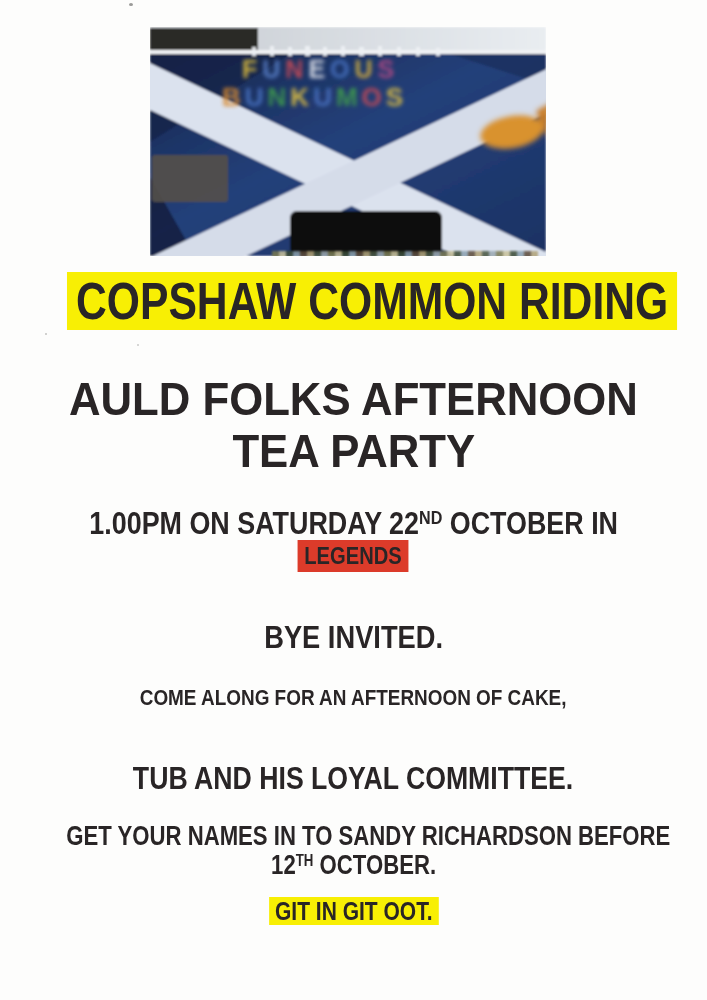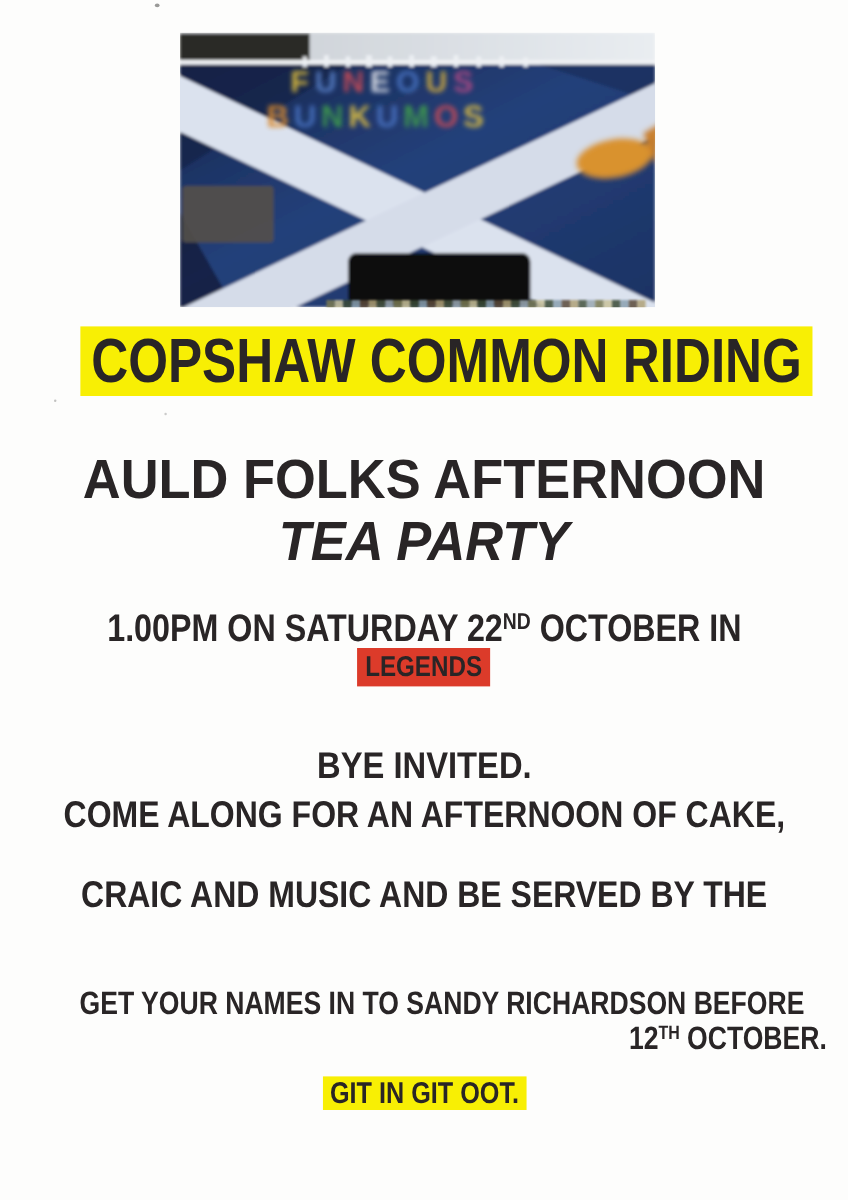--- a/index.html
+++ b/index.html
@@ -25,31 +25,31 @@
   .tline{position:absolute;left:0;width:707px;text-align:center;font-weight:bold;color:var(--ink);white-space:nowrap;line-height:1;}
   .squeeze{display:inline-block;transform-origin:50% 50%;}
   .sx95{transform:scaleX(.95);} .sx88{transform:scaleX(.88);} .sx86{transform:scaleX(.86);}
   .sx84{transform:scaleX(.84);} .sx82{transform:scaleX(.82);}
   .band{display:inline-block;}
   .band.yellow{background:var(--yellow);}
   .band.red{background:var(--red);}
   .headline{top:272px;font-size:52px;}
   .headline .band{padding:3px 11px;line-height:52px;}
   .title1{top:376px;font-size:46px;}
-  .title2{top:428px;font-size:46px;font-style:italic;}
+  .title2{top:428px;font-size:46px;}
   .when{top:507px;font-size:32px;text-decoration:underline;}
   .venue{top:540px;font-size:24px;}
   .venue .band{padding:1px 8px;line-height:30px;}
   .invite1{top:604px;font-size:31px;}
   .invite2{top:622px;font-size:31px;}
-  .come1{top:663px;font-size:31px;}
+  .come1{top:687px;font-size:22px;}
   .come2{top:730px;font-size:31px;}
   .come3{top:763px;font-size:31px;}
   .rsvp1{top:823px;font-size:27px;}
-  .rsvp2{top:852px;font-size:27px;text-align:right;}
+  .rsvp2{top:852px;font-size:27px;}
   .footerline{top:897px;font-size:25px;}
   .footerline .band{padding:2px 7px;line-height:24px;}
   .ord{font-size:.6em;position:relative;top:-.5em;}
 
   
   .speck{position:absolute;border-radius:50%;background:#9a9a98;}
 </style>
 </head>
 <body>
 
@@ -129,22 +129,22 @@
     <span class="squeeze sx84"><span class="band red"><span>LEGENDS</span></span></span>
   </div>
 
   <div class="tline invite2">
     <span class="squeeze sx88">BYE INVITED.</span>
   </div>
 
   <div class="tline come1">
     <span class="squeeze sx86">COME ALONG FOR AN AFTERNOON OF CAKE,</span>
   </div>
-  <div class="tline come2">
-    <span class="squeeze sx86">CRAIC AND MUSIC AND BE SERVED BY THE</span>
+  <div class="tline come3">
+    <span class="squeeze sx86">TUB AND HIS LOYAL COMMITTEE.</span>
   </div>
 
   <div class="tline rsvp1">
     <span class="squeeze sx82">GET YOUR NAMES IN TO SANDY RICHARDSON BEFORE</span>
   </div>
   <div class="tline rsvp2">
     <span class="squeeze sx82"><span>12</span><span class="ord">TH</span><span> OCTOBER.</span></span>
   </div>
 
   <div class="tline footerline">

